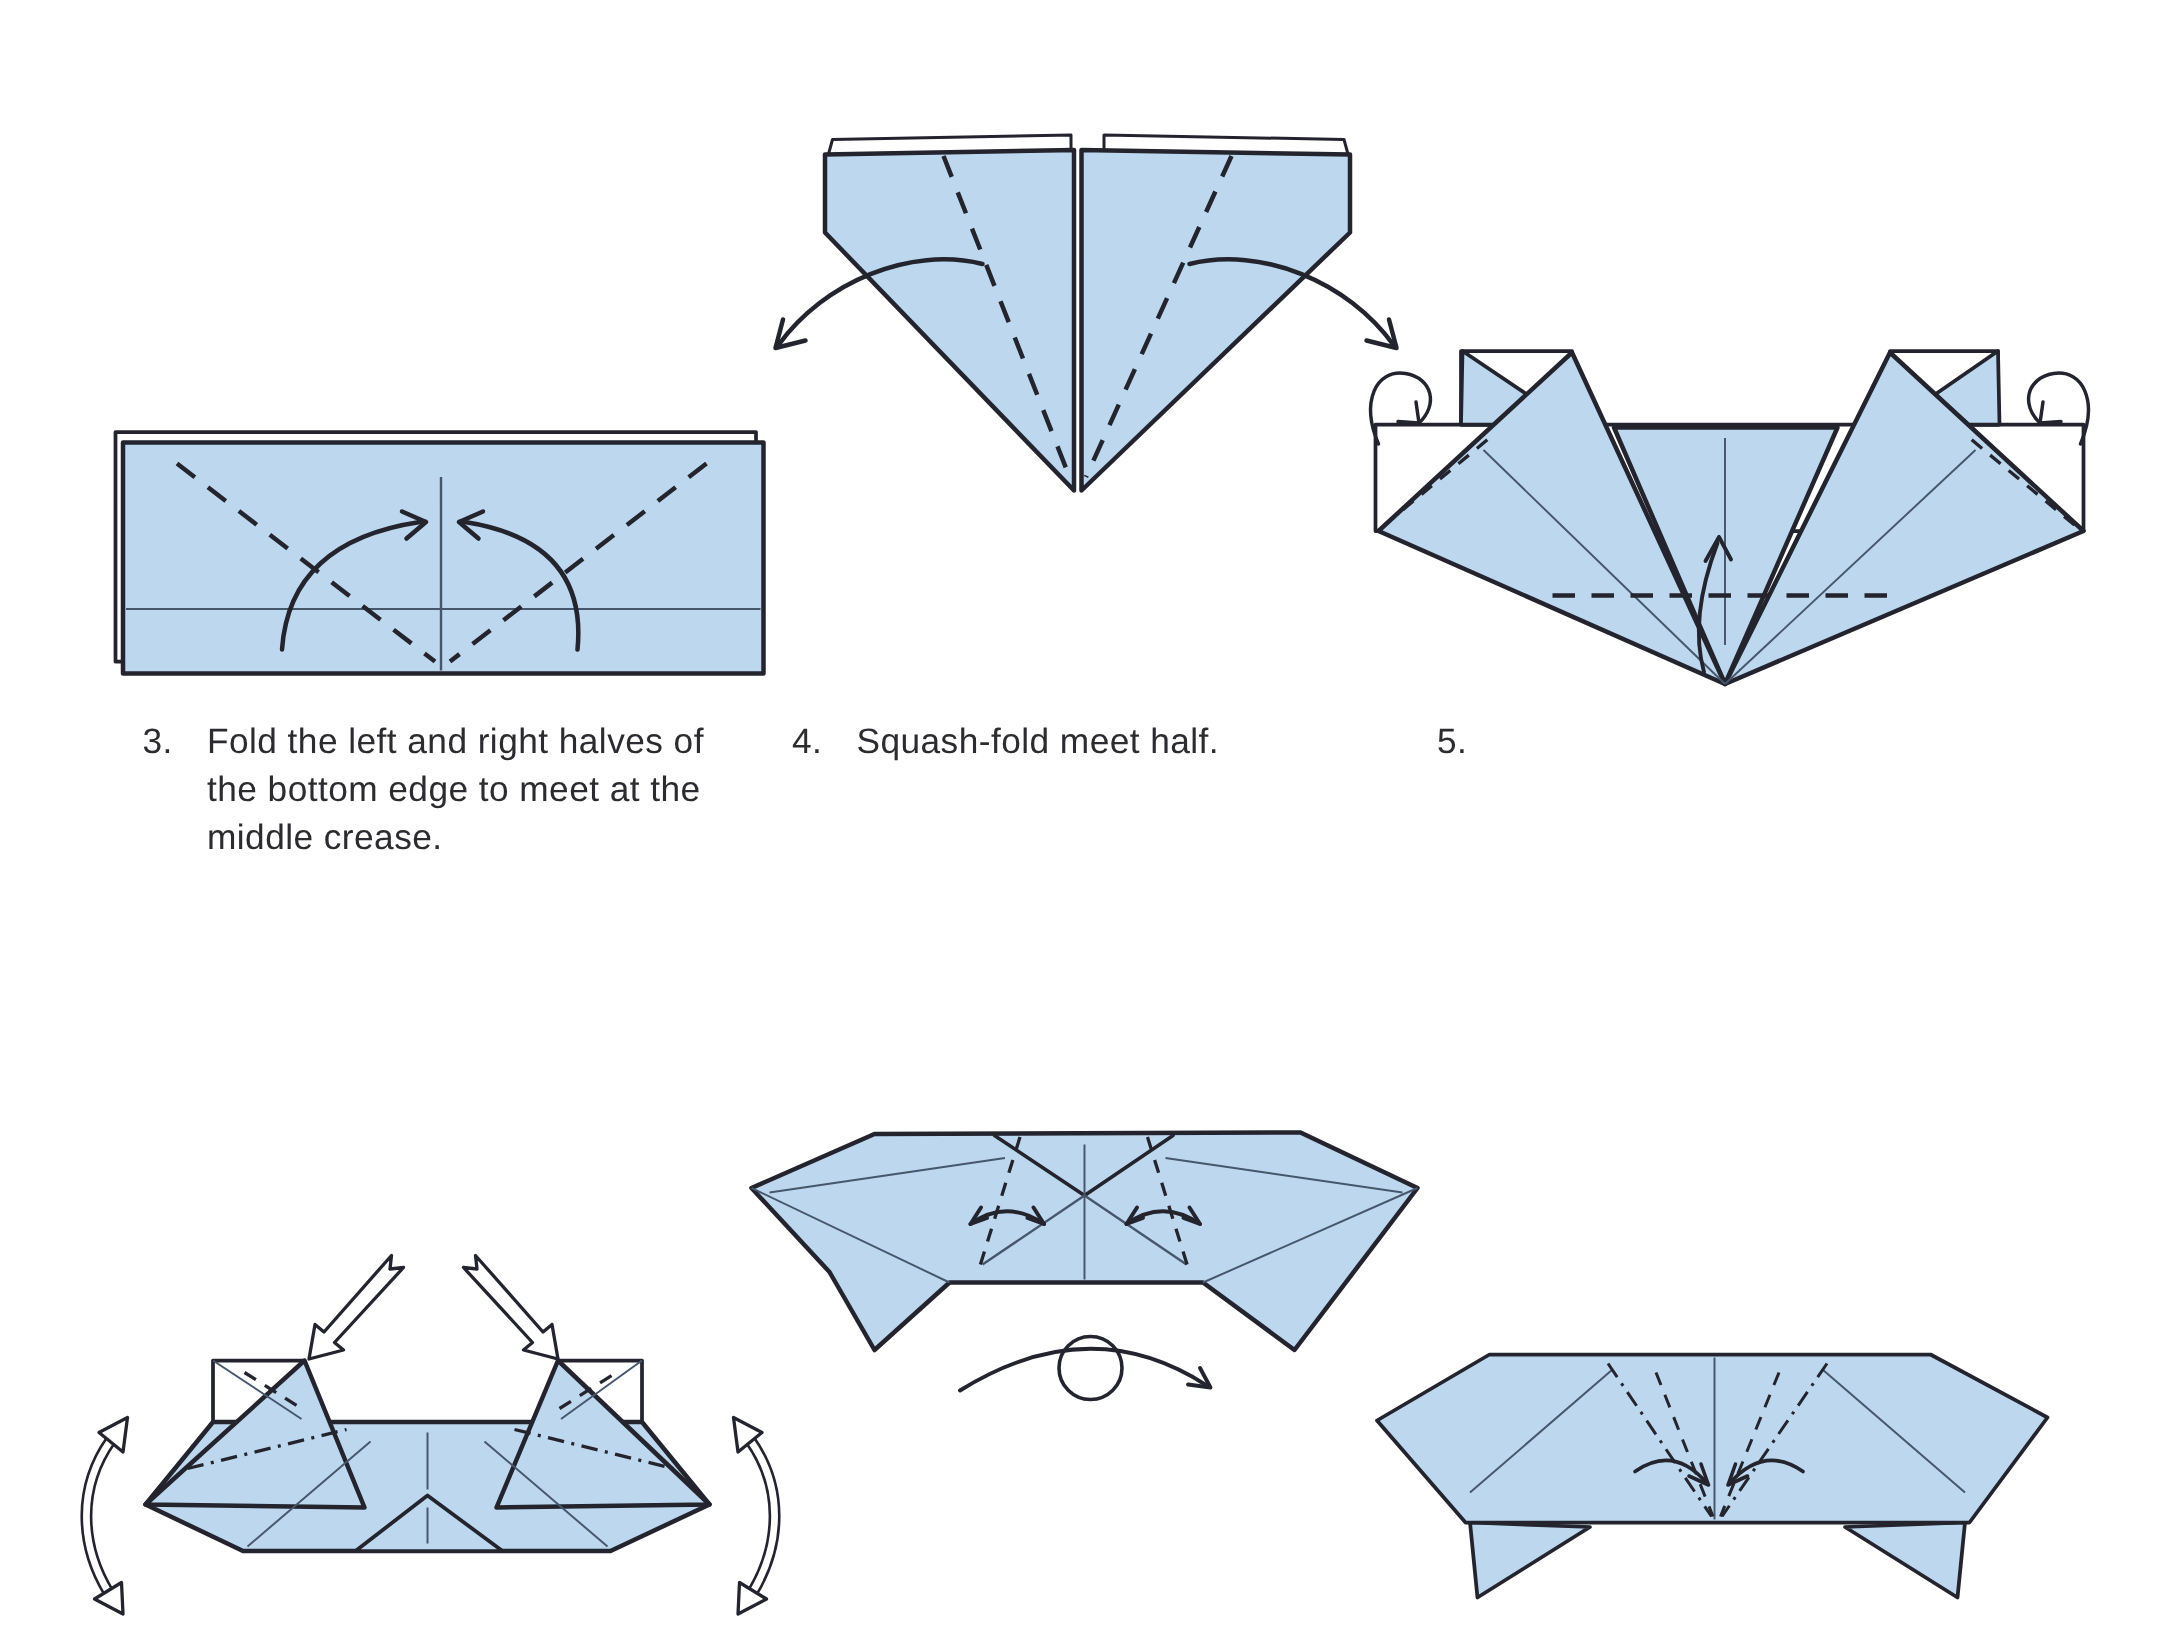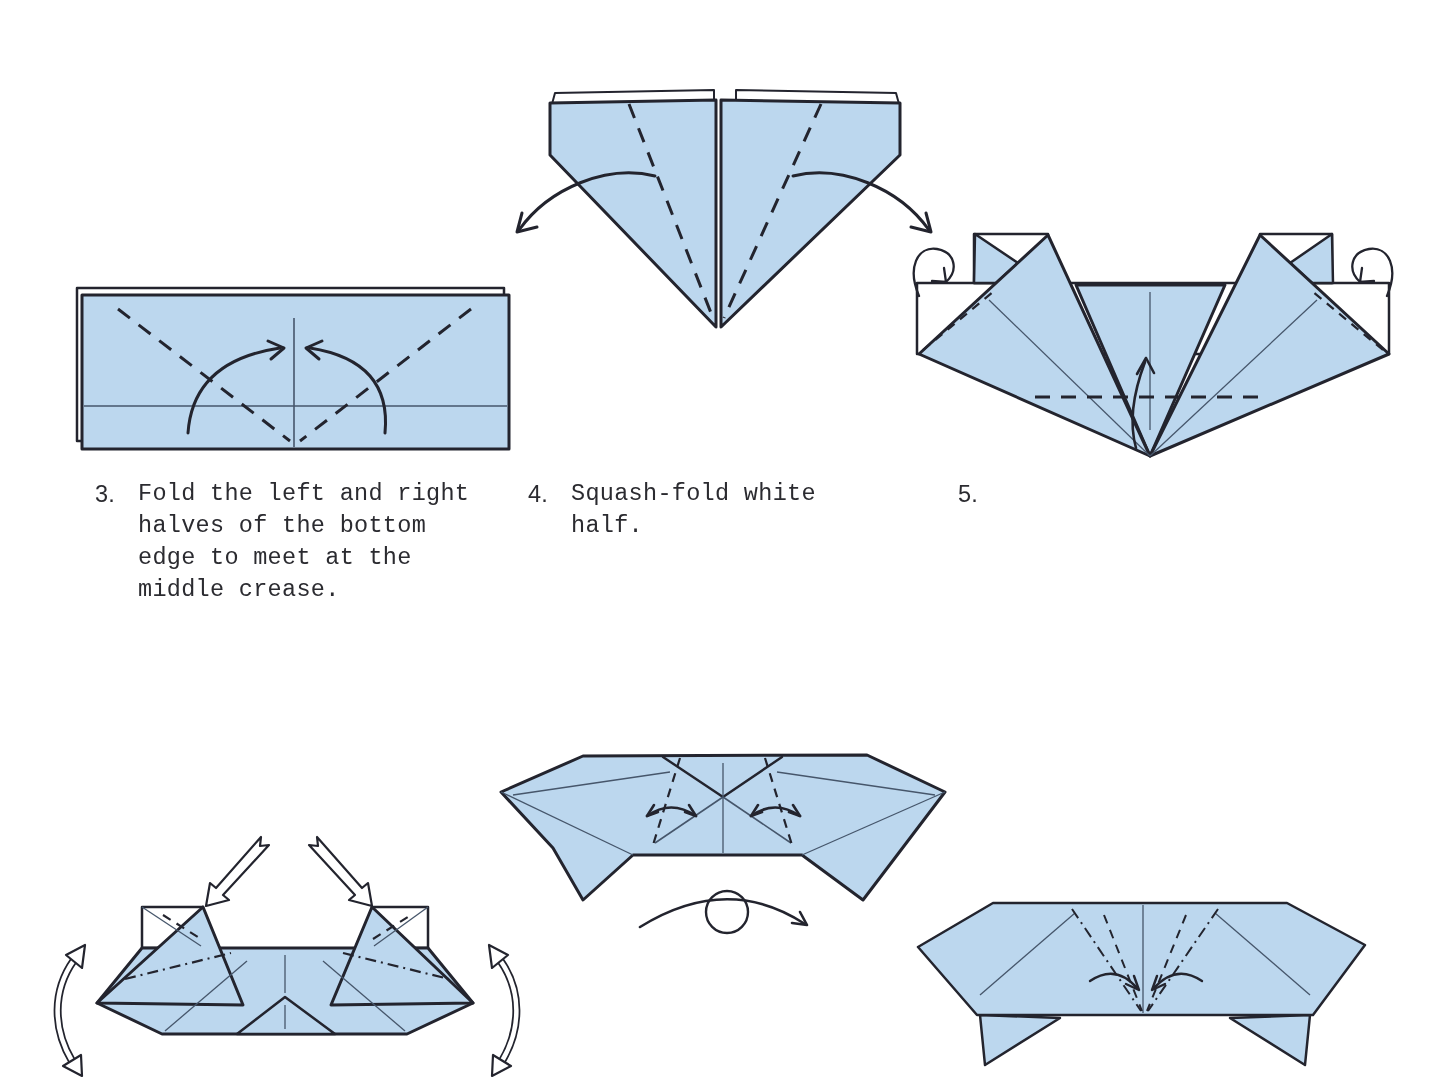--- a/index.html
+++ b/index.html
@@ -2,21 +2,21 @@
 <html style="--paper: #bcd7ee; --line: #23242e; --thin: #46566b; --text: #2b2b30;"><head>
 <meta charset="utf-8">
 <style>
   html,body{margin:0;padding:0;background:#fff;}
   #page{position:relative;width:1445px;height:1088px;background:#fff;overflow:hidden;
         font-family:"Liberation Sans", sans-serif;}
   .fig{position:absolute;}
   .caption{position:absolute;display:flex;color:var(--text,#2b2b30);
            font-size:23.5px;line-height:32px;letter-spacing:.3px;}
   .cap-num{width:43px;flex:0 0 auto;}
-  .cap-txt{flex:1 1 auto;font-family:Liberation Mono, monospace;}
+  .cap-txt{flex:1 1 auto;}
   
   .pp  {fill:var(--paper,#bcd7ee);stroke:var(--line,#23242e);stroke-width:3;stroke-linejoin:round;}
   .pp25{fill:var(--paper,#bcd7ee);stroke:var(--line,#23242e);stroke-width:2.5;stroke-linejoin:round;}
   .wh  {fill:#fff;stroke:var(--line,#23242e);stroke-width:2.5;stroke-linejoin:round;}
   .wh2 {fill:#fff;stroke:var(--line,#23242e);stroke-width:2;stroke-linejoin:round;}
   .ln  {fill:none;stroke:var(--line,#23242e);stroke-width:2.6;stroke-linecap:round;stroke-linejoin:round;}
   .ln3 {fill:none;stroke:var(--line,#23242e);stroke-width:3;stroke-linecap:round;}
   .thin{fill:none;stroke:var(--thin,#46566b);stroke-width:1.3;}
   .d3  {fill:none;stroke:var(--line,#23242e);stroke-width:3;stroke-dasharray:15 11;}
   .d2  {fill:none;stroke:var(--line,#23242e);stroke-width:2.2;stroke-dasharray:9 7;}
@@ -98,21 +98,21 @@
       <path d="M455,60 l14,-1 M455,60 l2,-14"></path>
     </g>
   </svg>
 
   <div class="caption" style="left:95px;top:478px;width:395px">
     <span class="cap-num">3.</span>
     <span class="cap-txt">Fold the left and right halves of the bottom edge to meet at the middle crease.</span>
   </div>
   <div class="caption" style="left:528px;top:478px;width:340px">
     <span class="cap-num">4.</span>
-    <span class="cap-txt">Squash-fold white half.</span>
+    <span class="cap-txt">Squash-fold meet half.</span>
   </div>
   <div class="caption" style="left:958px;top:478px;width:385px">
     <span class="cap-num">5.</span>
   </div>
 
   <svg class="fig" style="left:25px;top:833px" width="515" height="252" viewBox="0 0 515 252">
     <g>
       <rect class="wh" x="117" y="74" width="61" height="41"></rect>
       <rect class="wh" x="347" y="74" width="56" height="41"></rect>
       <polygon class="pp" points="72,170 117,115 403,115 448,170 382,201 137,201"></polygon>

